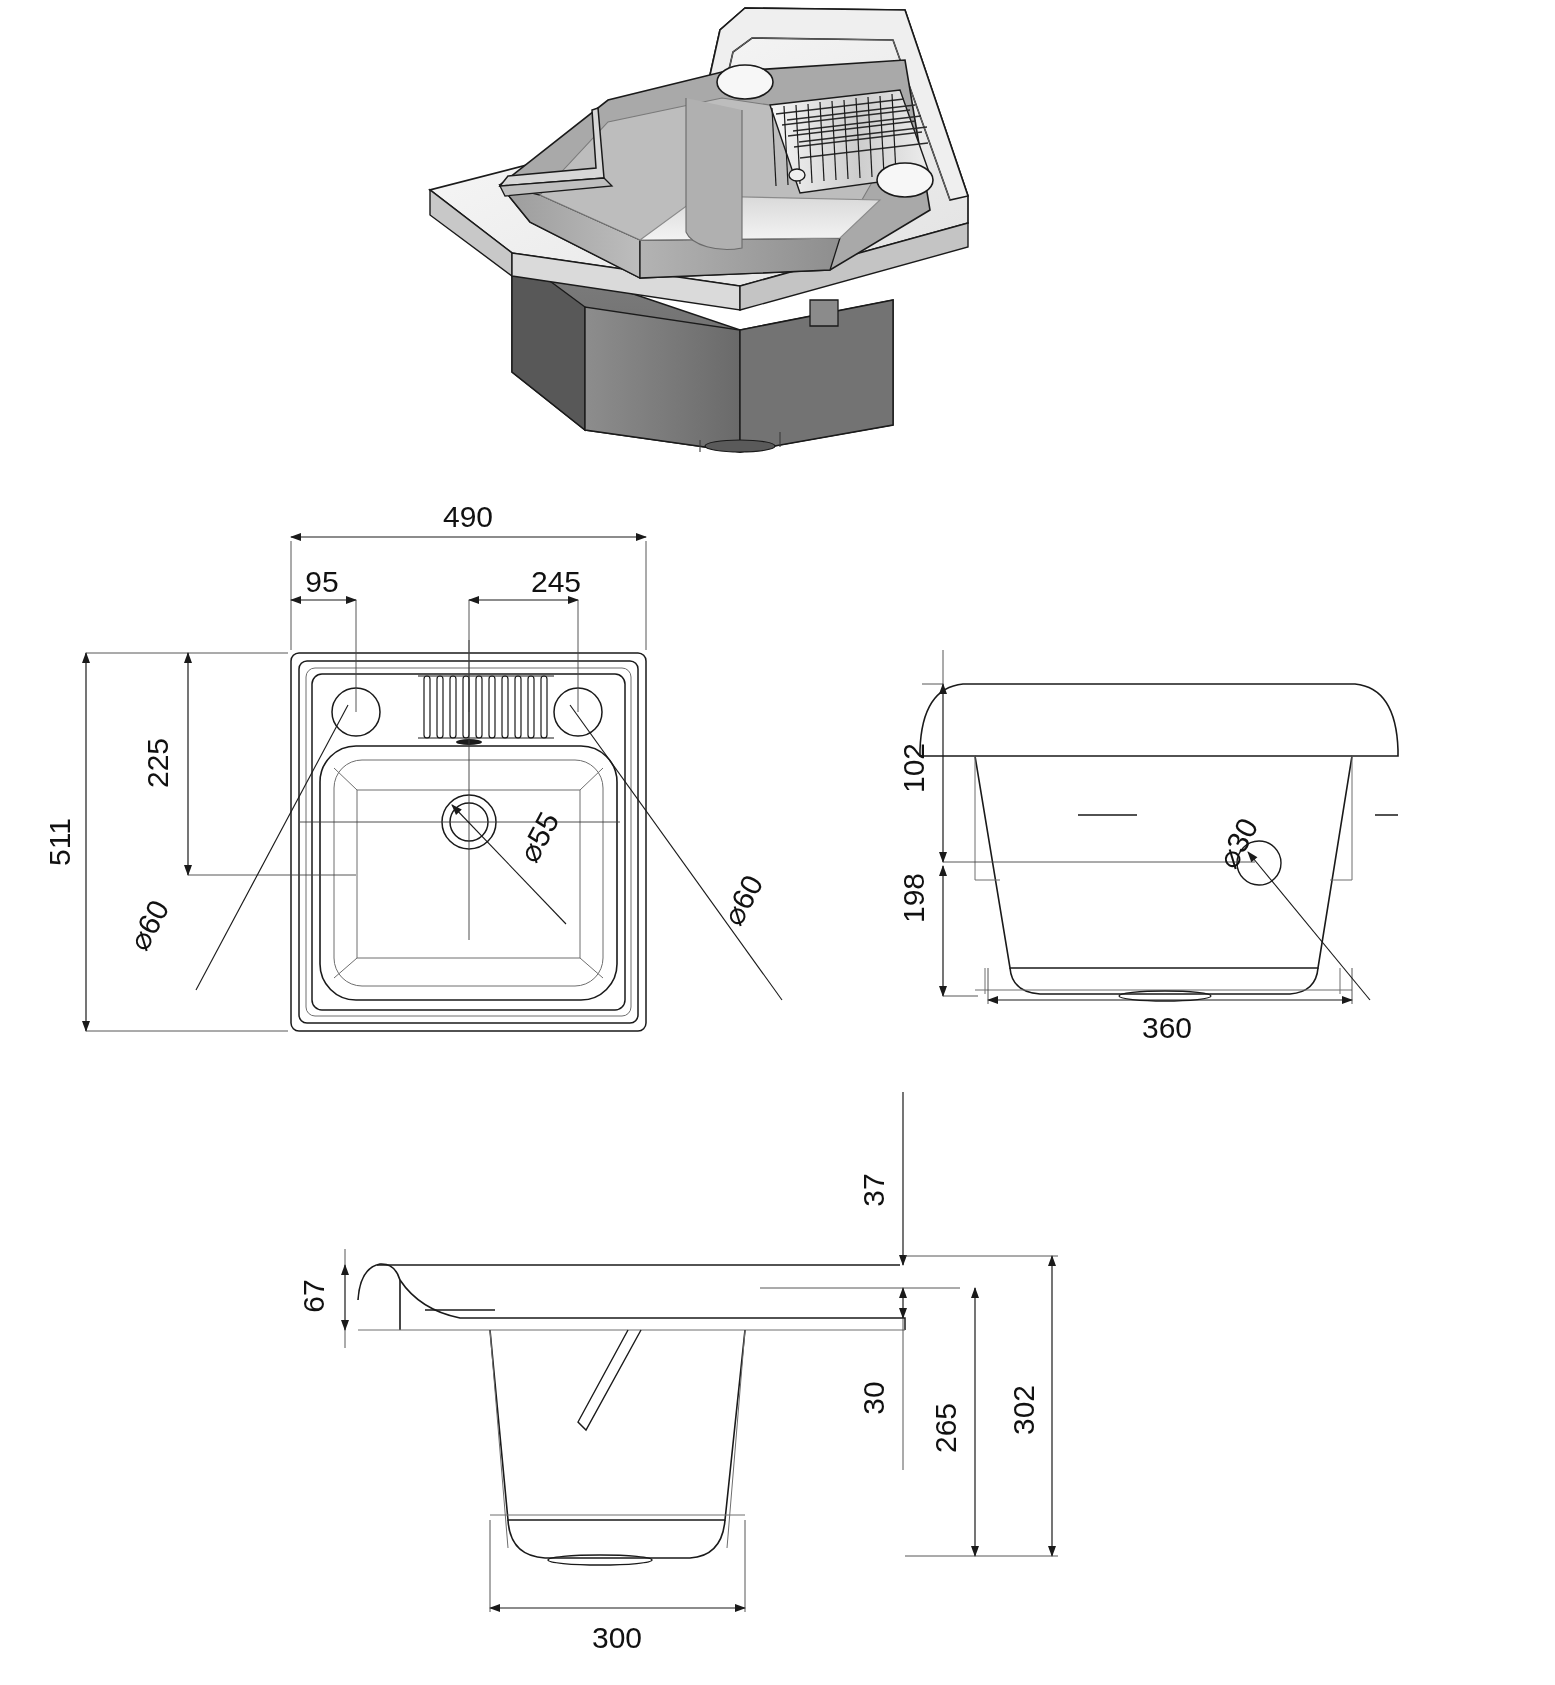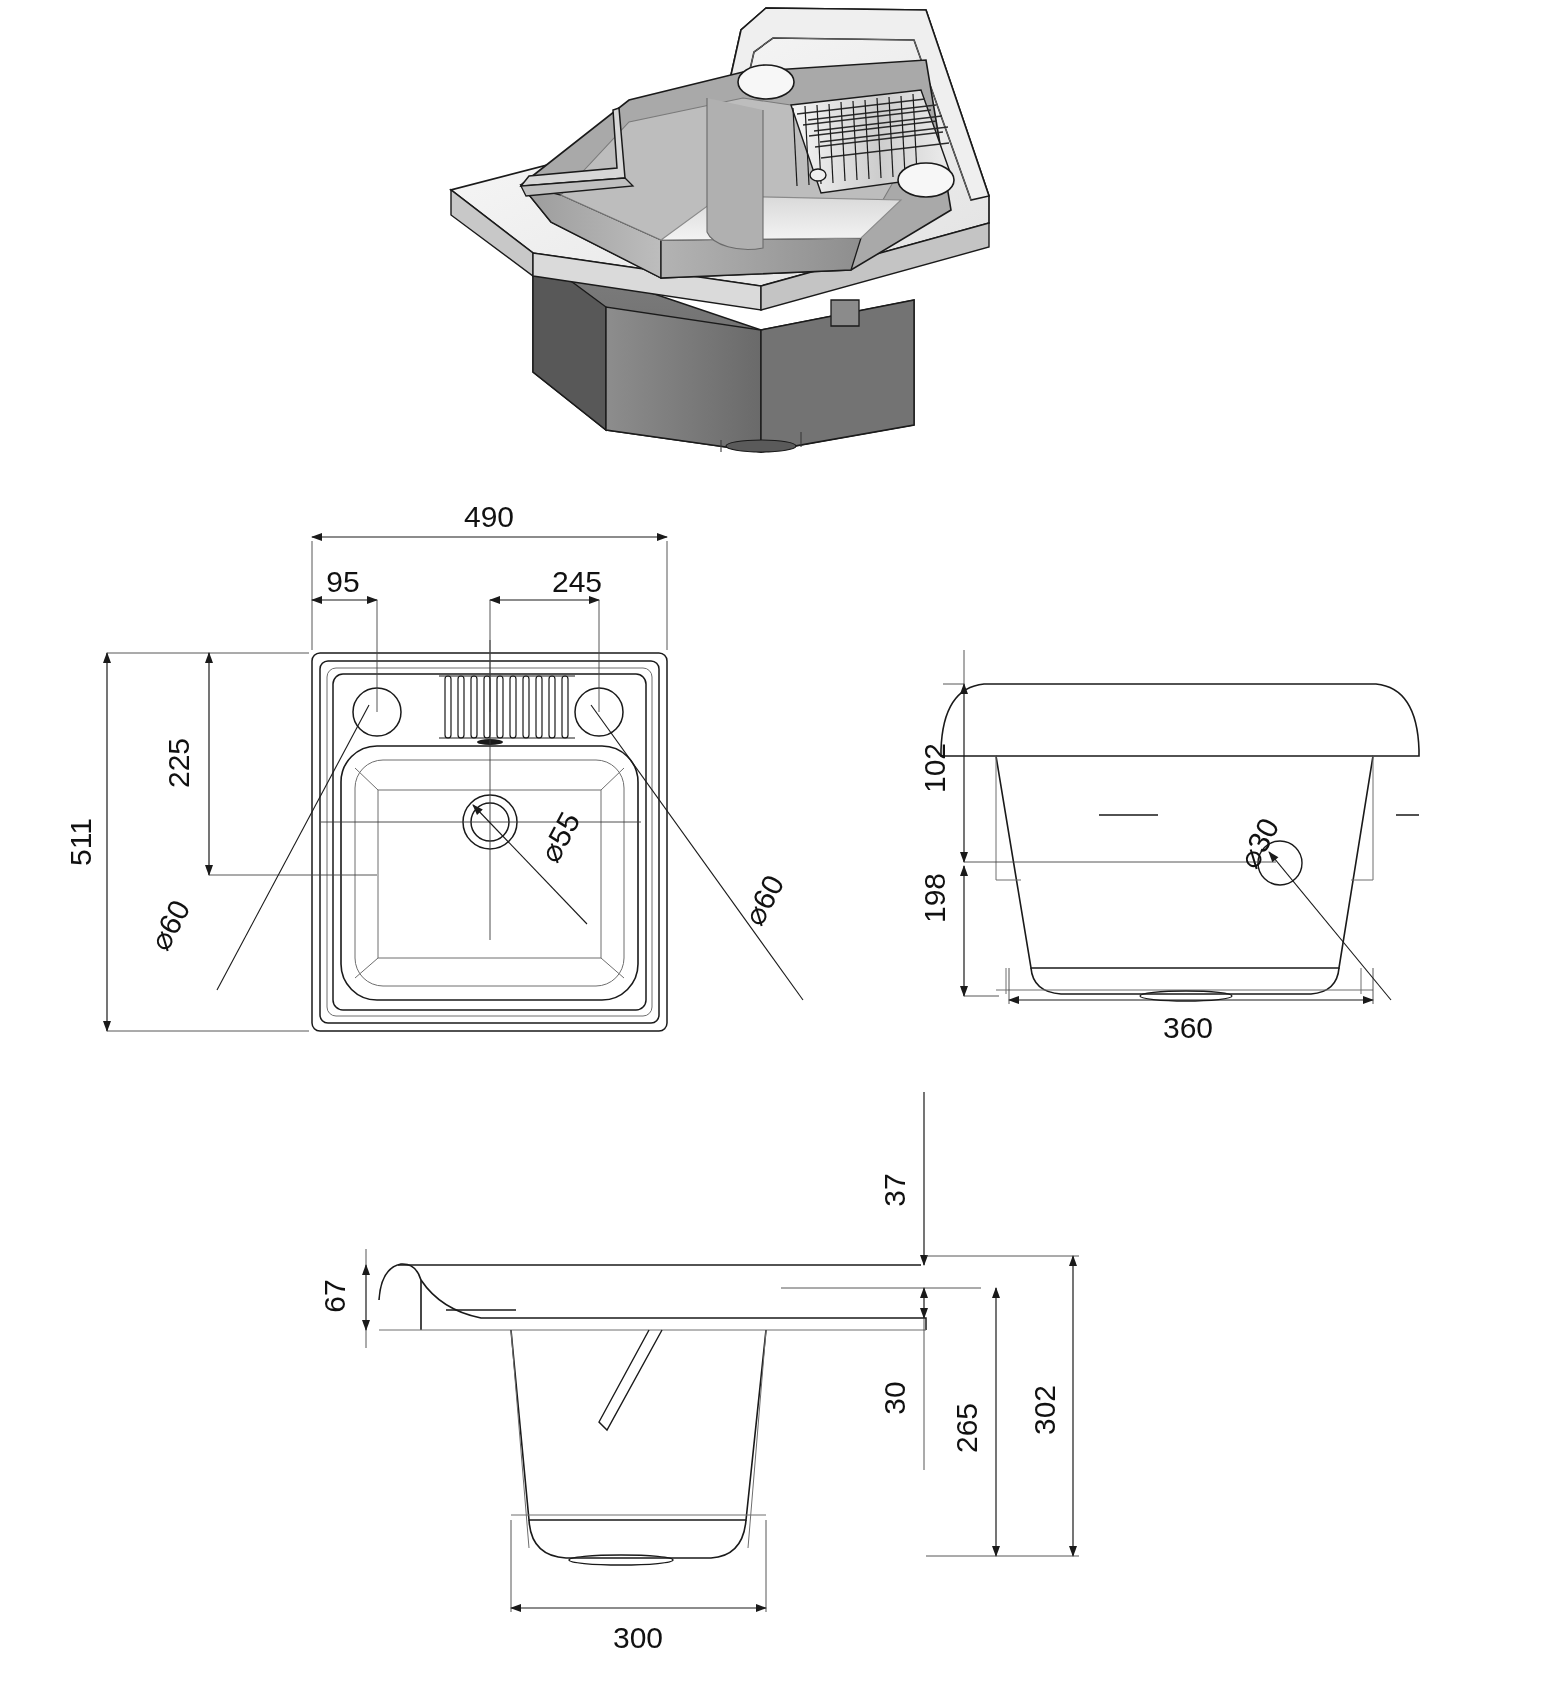--- a/index.html
+++ b/index.html
@@ -1,18 +1,18 @@
 <!DOCTYPE html>
 <html><head>
 <meta charset="utf-8">
 <style>
   html,body{margin:0;padding:0;background:#ffffff;}
   body{width:1555px;height:1685px;position:relative;overflow:hidden;
        font-family:"Liberation Sans","DejaVu Sans",sans-serif;color:#111;}
-  .sheet{position:absolute;inset:0;margin-left:21px;}
+  .sheet{position:absolute;inset:0;}
   svg{display:block;}
   .dimtxt{font-size:30px;fill:#111;font-family:"Liberation Sans","DejaVu Sans",sans-serif;}
 </style>
 </head>
 <body>
 
 <div class="sheet">
 <svg width="1555" height="1685" viewBox="0 0 1555 1685" xmlns="http://www.w3.org/2000/svg">
 
   <defs>

